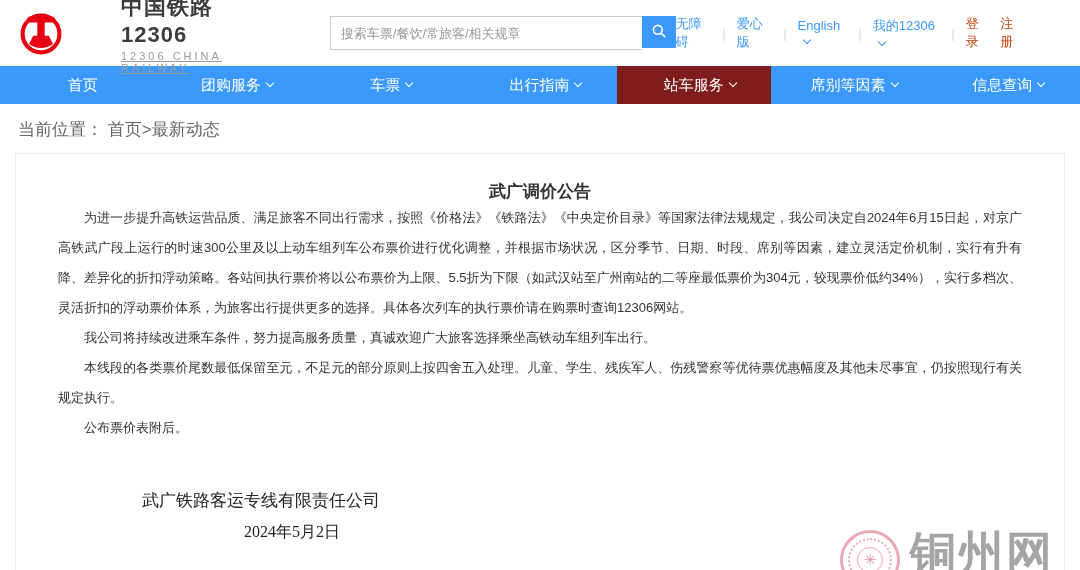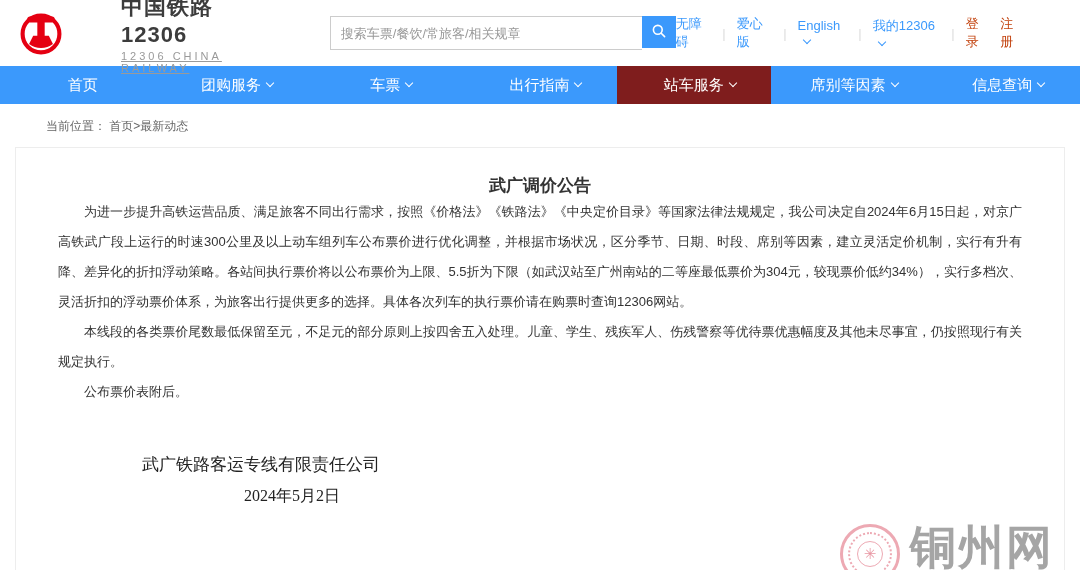--- a/index.html
+++ b/index.html
@@ -31,21 +31,21 @@
     position:relative; top:-2px; }
 
   
   .nav { height:38px; background:#3b99fc; display:flex; }
   .nav-item { flex:1; display:flex; align-items:center; justify-content:center;
     color:#fff; font-size:15px; cursor:pointer;padding-left:11px; }
   .nav-item.active { background:#7f1d1d; }
   .nav-item .chev { width:6px; height:6px; border-width:1.5px; top:-2px; }
 
   
-  .breadcrumb { padding:14px 0 12px 18px; font-size:12px; color:#666;margin-left:28px; }
+  .breadcrumb { padding:14px 0 12px 18px; font-size:17px; color:#666; }
 
   
   .content-box { margin:0 15px; border:1px solid #ededed; background:#fff;
     min-height:460px; padding:26px 42px 0 42px; position:relative; }
   .article-title { text-align:center; font-size:17px; font-weight:700; color:#333;
     }
   .article p { font-size:13px; line-height:30px; color:#333; text-align:justify;
     text-indent:2em; }
   .signature-block { margin-top:46px;
     font-family:"Liberation Serif","DejaVu Serif",serif; color:#222; }
@@ -148,20 +148,21 @@
 
 <div class="breadcrumb">
   <span>当前位置：</span>
   <span>首页&gt;最新动态</span>
 </div>
 
 <div class="content-box">
   <div class="article">
     <h1 class="article-title">武广调价公告</h1>
     <p>为进一步提升高铁运营品质、满足旅客不同出行需求，按照《价格法》《铁路法》《中央定价目录》等国家法律法规规定，我公司决定自2024年6月15日起，对京广高铁武广段上运行的时速300公里及以上动车组列车公布票价进行优化调整，并根据市场状况，区分季节、日期、时段、席别等因素，建立灵活定价机制，实行有升有降、差异化的折扣浮动策略。各站间执行票价将以公布票价为上限、5.5折为下限（如武汉站至广州南站的二等座最低票价为304元，较现票价低约34%），实行多档次、灵活折扣的浮动票价体系，为旅客出行提供更多的选择。具体各次列车的执行票价请在购票时查询12306网站。</p>
+    <p>我公司将持续改进乘车条件，努力提高服务质量，真诚欢迎广大旅客选择乘坐高铁动车组列车出行。</p>
     <p>本线段的各类票价尾数最低保留至元，不足元的部分原则上按四舍五入处理。儿童、学生、残疾军人、伤残警察等优待票优惠幅度及其他未尽事宜，仍按照现行有关规定执行。</p>
     <p>公布票价表附后。</p>
     <div class="signature-block">
       <div class="signature">武广铁路客运专线有限责任公司</div>
       <div class="sign-date">2024年5月2日</div>
     </div>
   </div>
 
   <div class="watermark">
     <div class="wm-seal">

